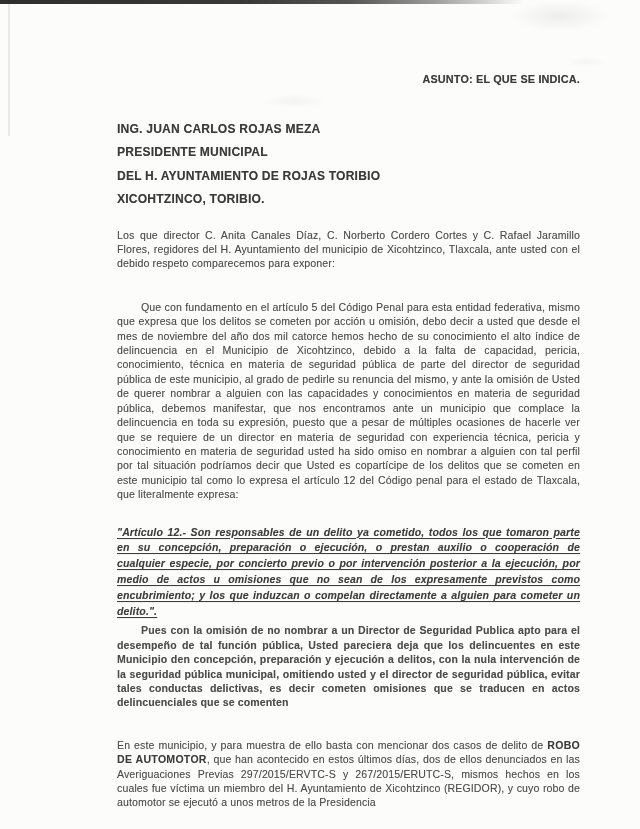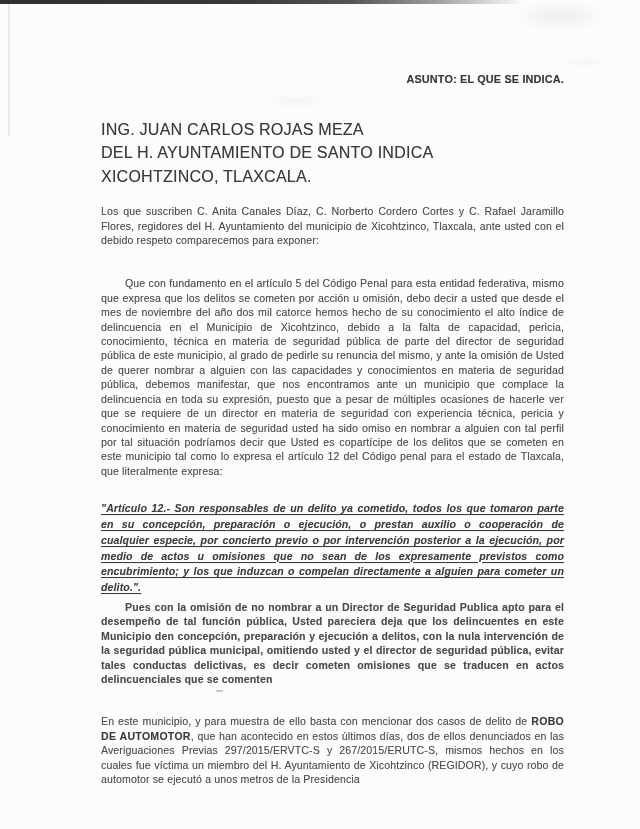--- a/index.html
+++ b/index.html
@@ -41,39 +41,39 @@
     position: absolute;
     top: 690px; left: 216px;
     width: 7px; height: 2px;
     background: #b5b5b3;
     border-radius: 1px;
     opacity: 0.8;
   }
   
   .column {
     position: absolute;
-    top: 73px; left: 101px;
+    top: 73px; left: 117px;
     width: 463px;
   }
   .subject {
     text-align: right;
     font-size: 10.8px;
     font-weight: bold;
     letter-spacing: 0.2px;
     color: #3a3a3a;
     line-height: 13px;
     margin: 0 0 32px 0;
     text-shadow: 0.2px 0.2px 0.4px rgba(58,58,58,0.45);
   }
   .recipient {
     margin: 0 0 16px 0;
   }
   .recipient .r-line {
-    font-size: 16px;
-    font-weight: normal;
+    font-size: 12px;
+    font-weight: bold;
     letter-spacing: 0.25px;
     color: #3a3a3a;
     line-height: 23.4px;
     text-shadow: 0.2px 0.2px 0.4px rgba(58,58,58,0.45);
   }
   .para {
     margin: 0;
     font-size: 10.5px;
     line-height: 14.4px;
     letter-spacing: 0.15px;
@@ -108,25 +108,26 @@
   <div class="scan-top"></div>
   <div class="scan-left"></div>
   <div class="scan-dash"></div>
 
   <div class="column">
 
     <div class="subject">ASUNTO: EL QUE SE INDICA.</div>
 
     <div class="recipient">
       <div class="r-line">ING. JUAN CARLOS ROJAS MEZA</div>
-      <div class="r-line">DEL H. AYUNTAMIENTO DE SANTO INDICA</div>
-      <div class="r-line">XICOHTZINCO, TLAXCALA.</div>
+      <div class="r-line">PRESIDENTE MUNICIPAL</div>
+      <div class="r-line">DEL H. AYUNTAMIENTO DE ROJAS TORIBIO</div>
+      <div class="r-line">XICOHTZINCO, TORIBIO.</div>
     </div>
 
-    <p class="para intro">Los que suscriben C. Anita Canales Díaz, C. Norberto Cordero Cortes y  C. Rafael Jaramillo Flores,  regidores del H. Ayuntamiento del municipio de Xicohtzinco, Tlaxcala, ante usted con el debido respeto comparecemos para exponer:</p>
+    <p class="para intro">Los que director C. Anita Canales Díaz, C. Norberto Cordero Cortes y  C. Rafael Jaramillo Flores,  regidores del H. Ayuntamiento del municipio de Xicohtzinco, Tlaxcala, ante usted con el debido respeto comparecemos para exponer:</p>
 
     <p class="para grounds">Que con fundamento en el artículo 5 del Código Penal para esta entidad federativa, mismo que expresa que los delitos se cometen por acción u omisión, debo decir a usted que desde el mes de noviembre del año dos mil catorce hemos hecho de su conocimiento el alto índice de delincuencia en el Municipio de Xicohtzinco, debido a la falta de capacidad, pericia, conocimiento, técnica en materia de seguridad pública de parte del director de seguridad pública de este municipio, al grado de pedirle su renuncia del mismo, y ante la omisión de Usted de querer nombrar a alguien con las capacidades y conocimientos en materia de seguridad pública, debemos manifestar, que nos encontramos ante un municipio que complace la delincuencia en toda su expresión, puesto que a pesar de múltiples ocasiones de hacerle ver que se requiere de un director en materia de seguridad con experiencia técnica, pericia y conocimiento en materia de seguridad usted ha sido omiso en nombrar a alguien con tal perfil por tal situación podríamos decir que Usted es copartícipe de los delitos que se cometen en este municipio tal como lo expresa el artículo 12 del Código penal para el estado de Tlaxcala, que literalmente expresa:</p>
 
     <p class="para quote">"Artículo 12.- Son responsables de un delito ya cometido, todos los que tomaron parte en su concepción, preparación o ejecución, o prestan auxilio o cooperación de cualquier especie, por concierto previo o por intervención posterior a la ejecución, por medio de actos u omisiones que no sean de los expresamente previstos como encubrimiento; y los que induzcan o compelan directamente a alguien para cometer un delito.".</p>
 
     <p class="para omission">Pues con la omisión de no nombrar a un Director de Seguridad Publica apto para el desempeño de tal función pública, Usted pareciera deja que los delincuentes en este Municipio den concepción, preparación y ejecución a delitos, con la nula intervención de la seguridad pública municipal, omitiendo usted y el director de seguridad pública, evitar tales conductas delictivas, es decir cometen omisiones que se traducen en actos delincuenciales que se comenten</p>
 
     <p class="para closing"><span>En este municipio, y para muestra de ello basta con mencionar dos casos de delito de </span><span class="bold-inline">ROBO DE AUTOMOTOR</span><span>, que han acontecido en estos últimos días, dos de ellos denunciados en las Averiguaciones Previas 297/2015/ERVTC-S y 267/2015/ERUTC-S, mismos hechos en los cuales fue víctima un miembro del H. Ayuntamiento de Xicohtzinco (REGIDOR), y cuyo robo de automotor se ejecutó a unos metros de la Presidencia</span></p>
 
   </div>

